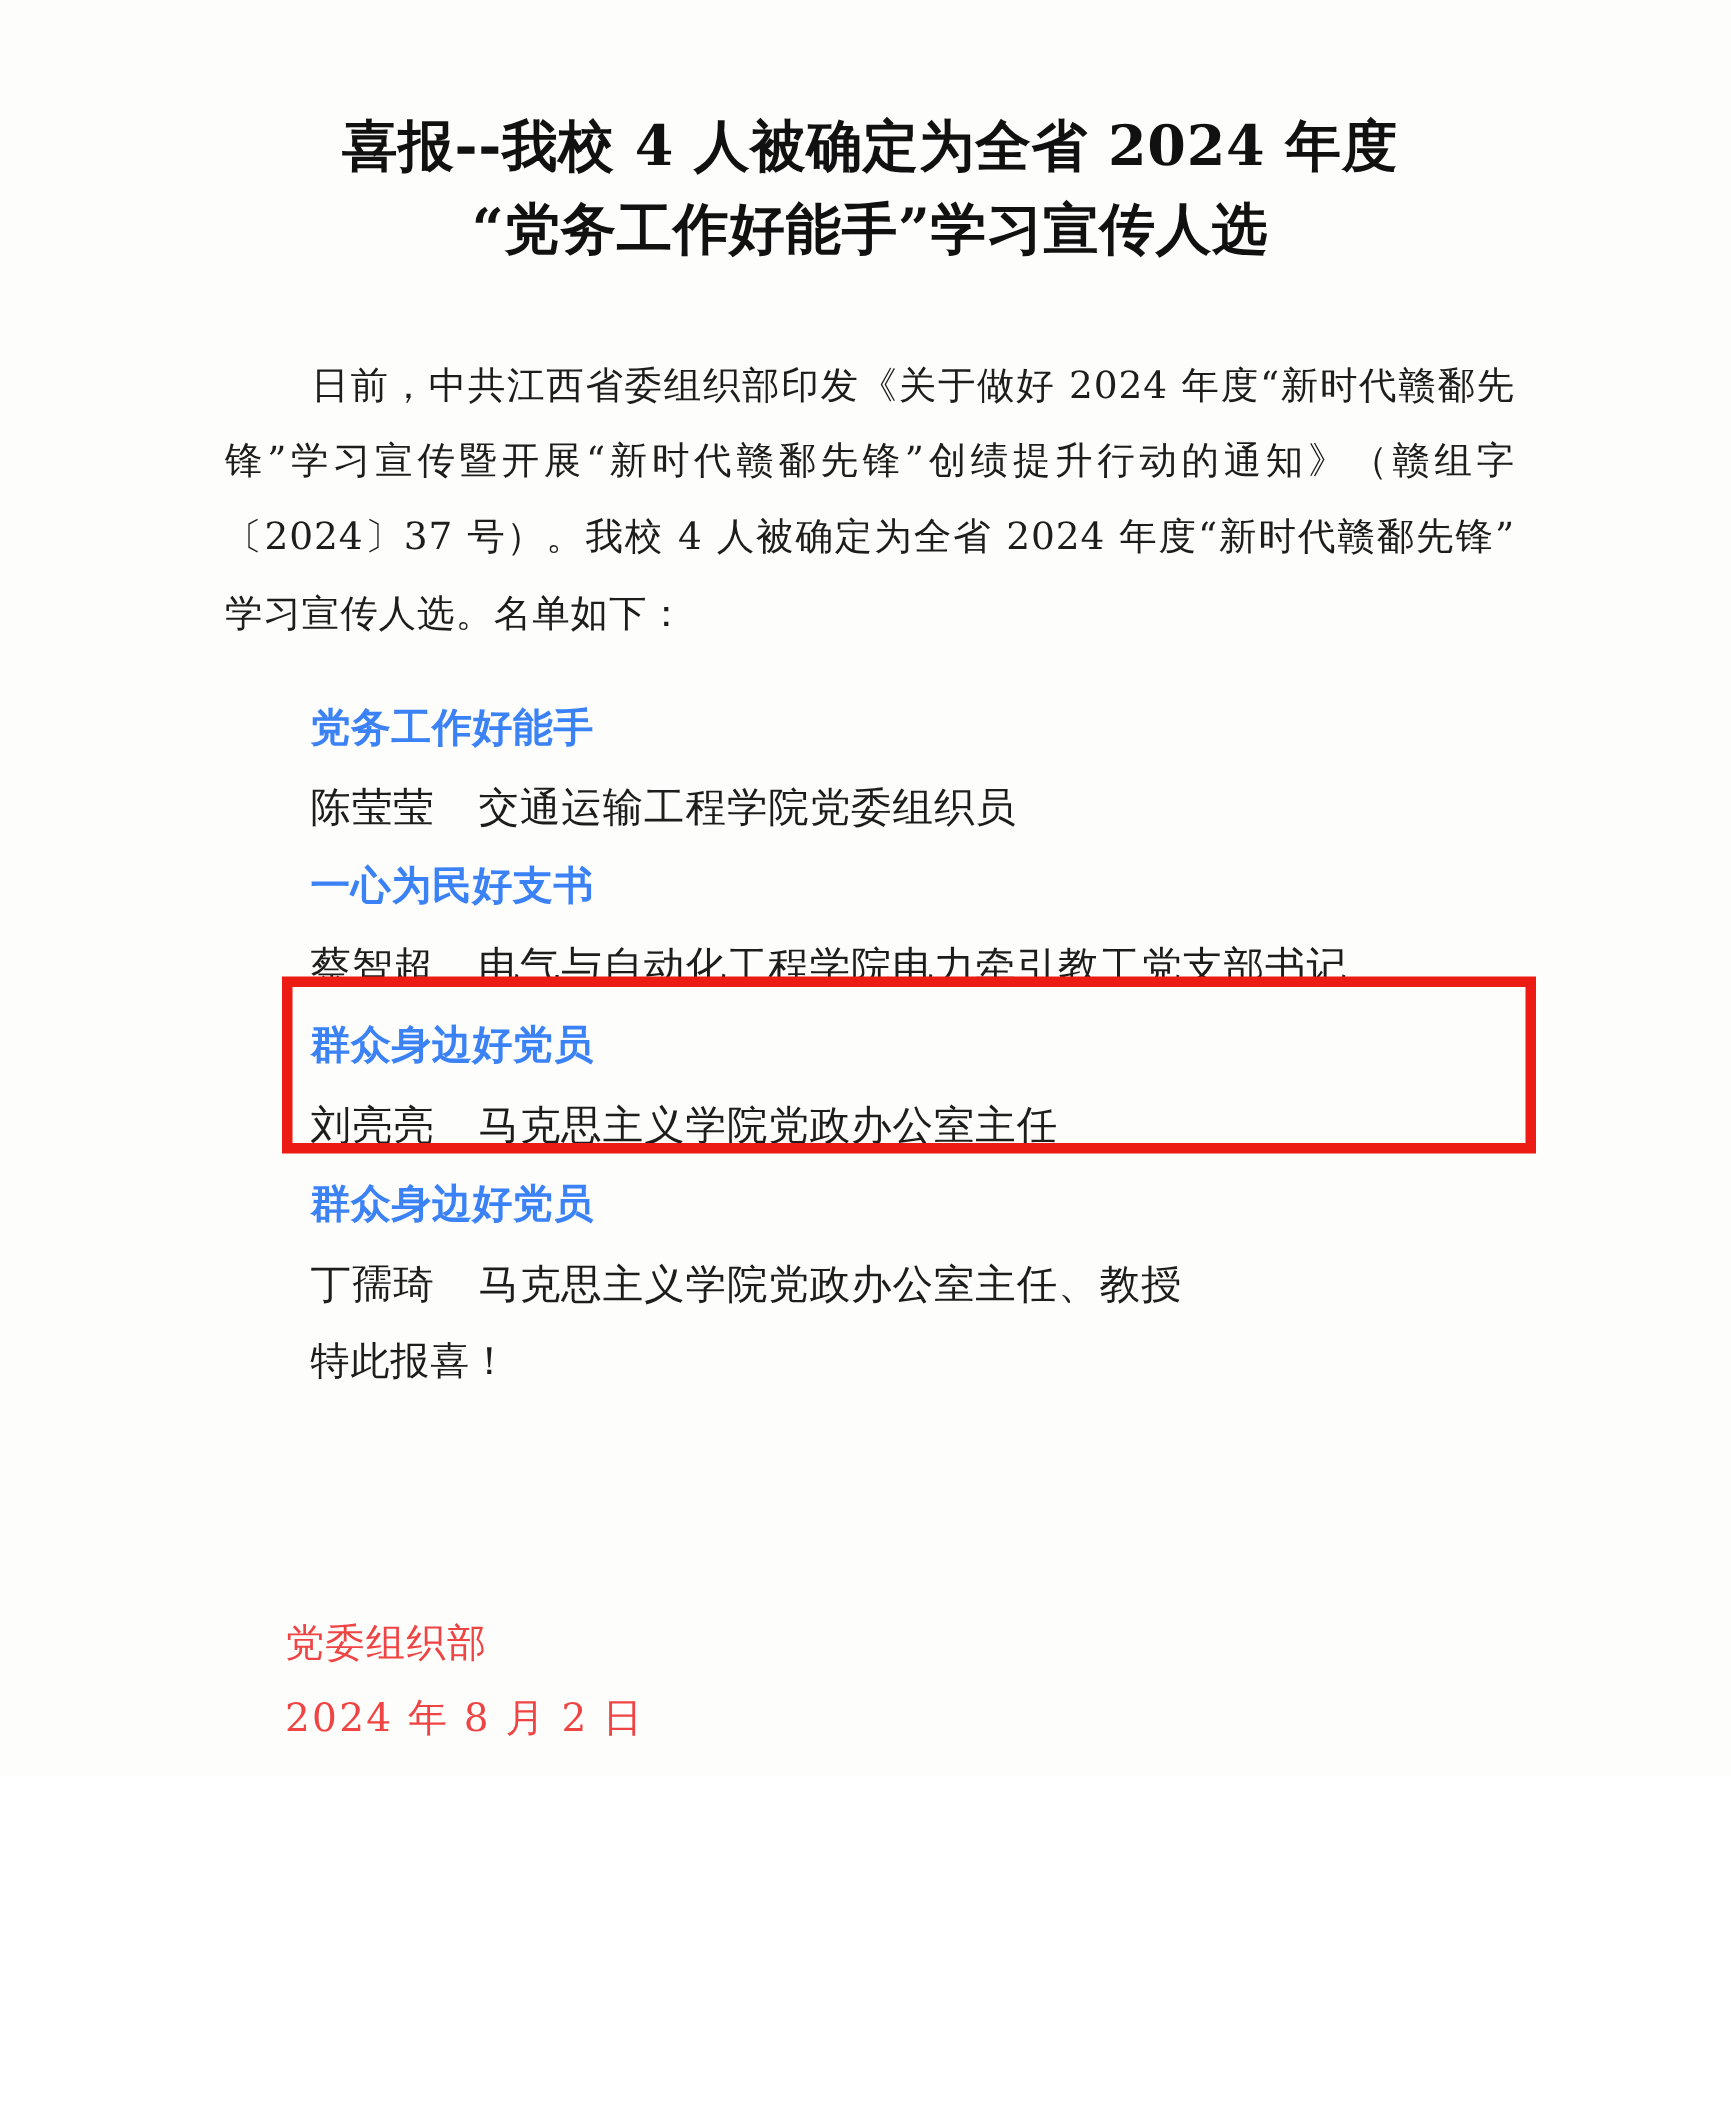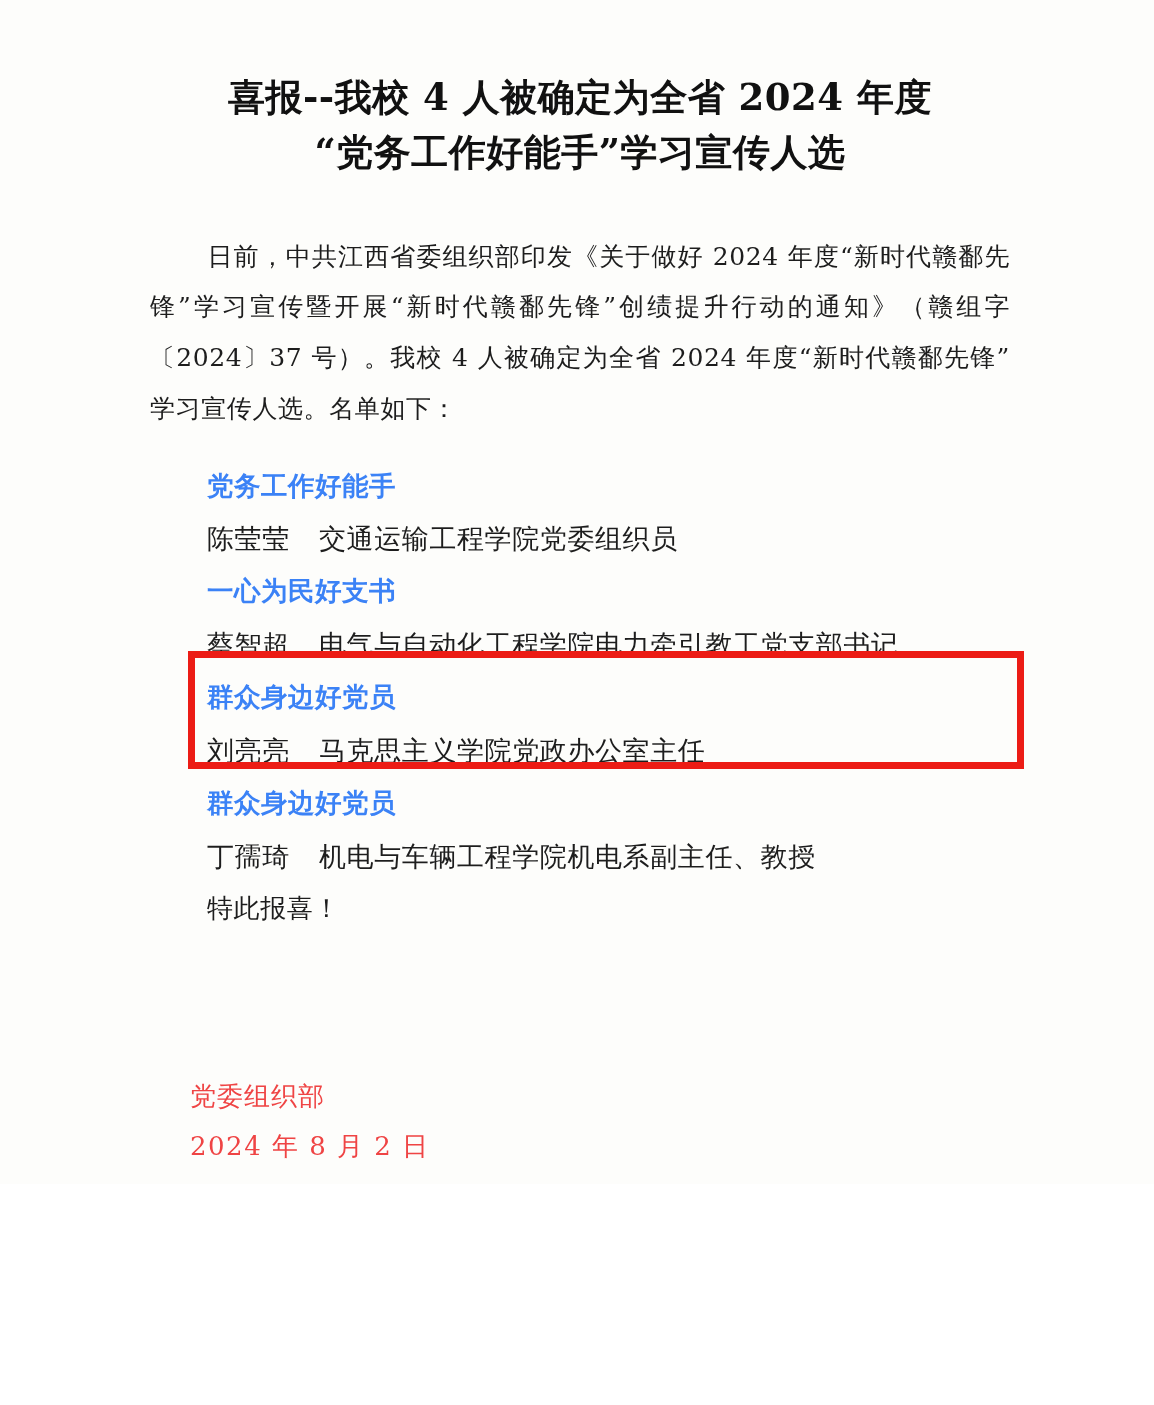--- a/index.html
+++ b/index.html
@@ -150,21 +150,21 @@
       <div class="list-group">
         <div class="cat">群众身边好党员</div>
         <div class="person">
           <span class="name">刘亮亮</span><span>马克思主义学院党政办公室主任</span>
         </div>
       </div>
 
       <div class="list-group">
         <div class="cat">群众身边好党员</div>
         <div class="person">
-          <span class="name">丁孺琦</span><span>机电与车辆工程学院机电系副主任、教授</span>
+          <span class="name">丁孺琦</span><span>马克思主义学院党政办公室主任、教授</span>
         </div>
       </div>
 
     </div>
 
     <div class="closing">特此报喜！</div>
 
     <div class="signature">
       <div class="sig-org">党委组织部</div>
       <div class="sig-date">2024 年 8 月 2 日</div>

